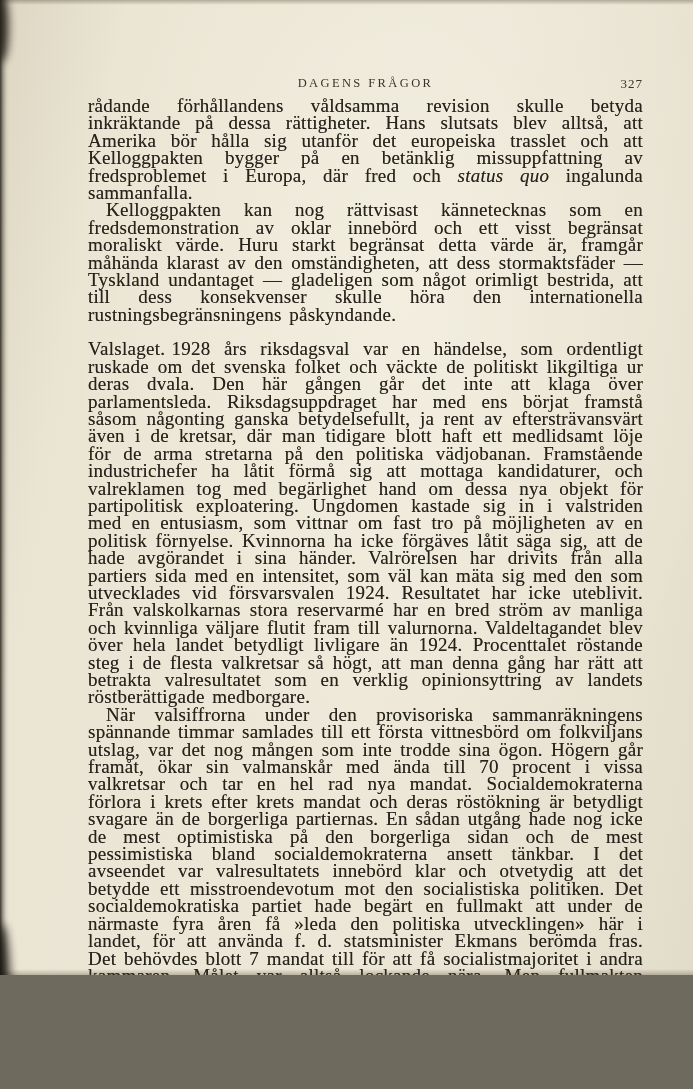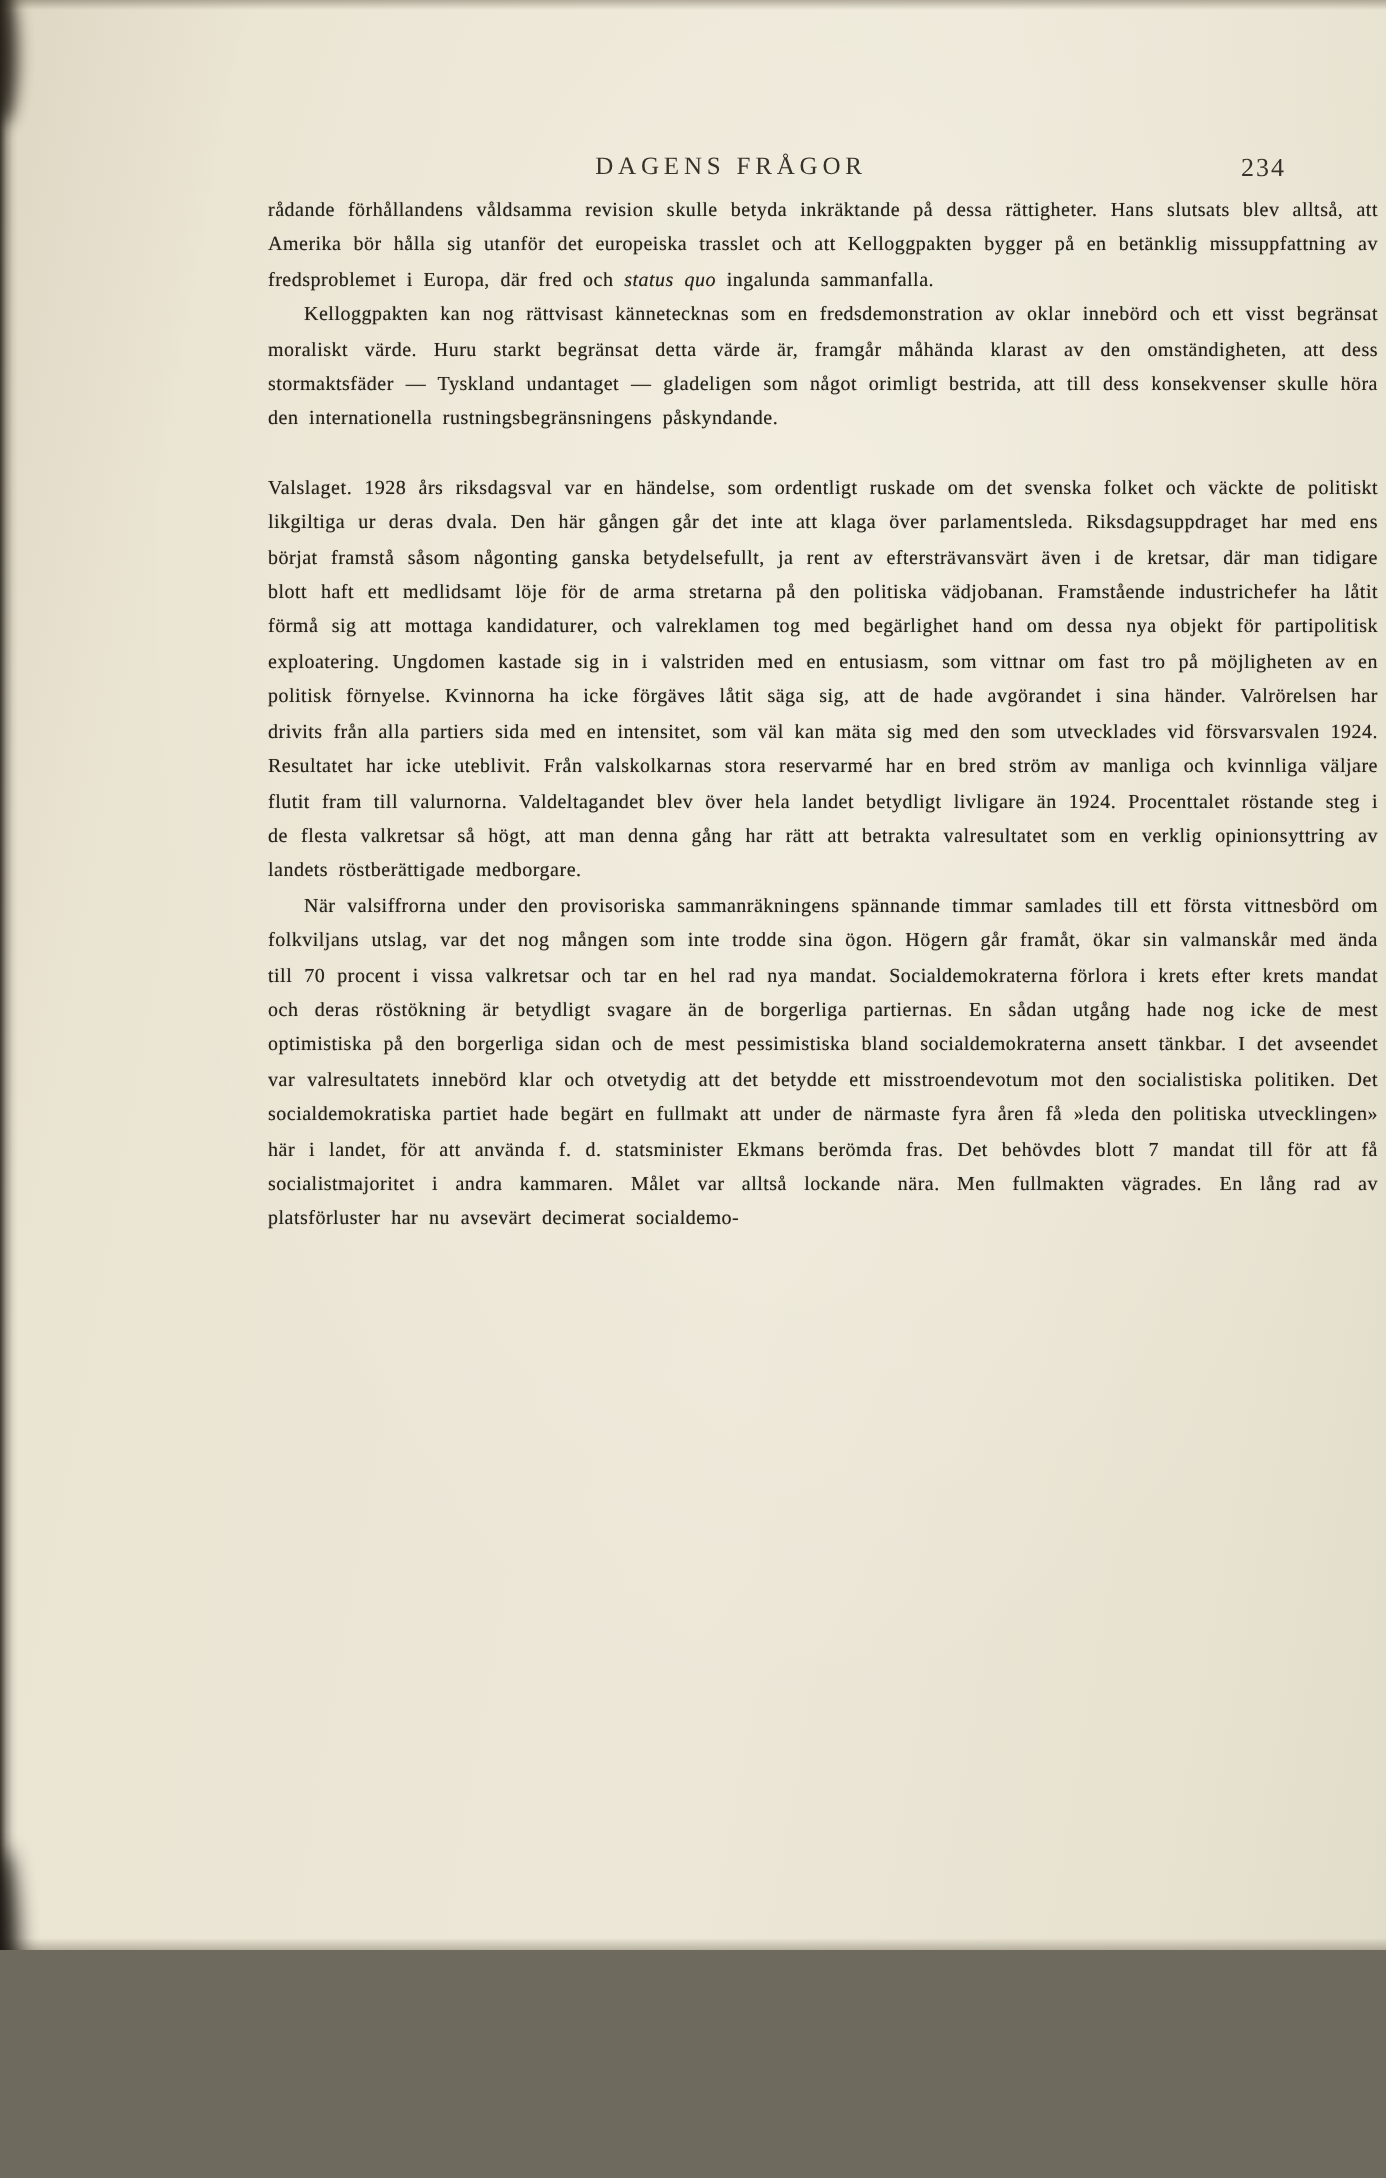--- a/index.html
+++ b/index.html
@@ -61,41 +61,40 @@
   .header .pagenum {
     position: absolute; right: 0; top: 0;
     font-size: 13px;
     letter-spacing: 1px;
     color: #38332a;
   }
   
   .text-column {
     position: absolute; top: 97px; left: 88px; width: 555px;
     text-align: justify;
-    font-size: 10px;
+    font-size: 19px;
     line-height: 17.4px;
     letter-spacing: 0.25px;
     word-spacing: 2.6px;
     text-shadow: 0 0 0.4px rgba(45,40,28,0.55);
-    margin-left: 46px;
   }
   p.para { margin: 0; }
   p.para.indent { text-indent: 18px; }
   p.para.gap { margin-top: 17px; }
   .seg-bold { font-weight: normal; margin-right: 6px; letter-spacing: 0.3px; }
   .seg-italic { font-style: italic; }
 </style>
 </head>
 <body>
 
 <div class="scan">
   <div class="page">
     <div class="header">
       <div class="title">DAGENS FRÅGOR</div>
-      <div class="pagenum">234</div>
+      <div class="pagenum">327</div>
     </div>
     <div class="text-column" id="text-column">
         <p class="para">rådande förhållandens våldsamma revision skulle betyda inkräktande på dessa rättigheter. Hans slutsats blev alltså, att Amerika bör hålla sig utanför det europeiska trasslet och att Kelloggpakten bygger på en betänklig missuppfattning av fredsproblemet i Europa, där fred och <span class=" seg-italic">status quo</span> ingalunda sammanfalla.</p>
         <p class="para indent">Kelloggpakten kan nog rättvisast kännetecknas som en fredsdemonstration av oklar innebörd och ett visst begränsat moraliskt värde. Huru starkt begränsat detta värde är, framgår måhända klarast av den omständigheten, att dess stormaktsfäder — Tyskland undantaget — gladeligen som något orimligt bestrida, att till dess konsekvenser skulle höra den internationella rustningsbegränsningens påskyndande.</p>
         <p class="para gap"><span class="seg-bold">Valslaget.</span>1928 års riksdagsval var en händelse, som ordentligt ruskade om det svenska folket och väckte de politiskt likgiltiga ur deras dvala. Den här gången går det inte att klaga över parlamentsleda. Riksdagsuppdraget har med ens börjat framstå såsom någonting ganska betydelsefullt, ja rent av eftersträvansvärt även i de kretsar, där man tidigare blott haft ett medlidsamt löje för de arma stretarna på den politiska vädjobanan. Framstående industrichefer ha låtit förmå sig att mottaga kandidaturer, och valreklamen tog med begärlighet hand om dessa nya objekt för partipolitisk exploatering. Ungdomen kastade sig in i valstriden med en entusiasm, som vittnar om fast tro på möjligheten av en politisk förnyelse. Kvinnorna ha icke förgäves låtit säga sig, att de hade avgörandet i sina händer. Valrörelsen har drivits från alla partiers sida med en intensitet, som väl kan mäta sig med den som utvecklades vid försvarsvalen 1924. Resultatet har icke uteblivit. Från valskolkarnas stora reservarmé har en bred ström av manliga och kvinnliga väljare flutit fram till valurnorna. Valdeltagandet blev över hela landet betydligt livligare än 1924. Procenttalet röstande steg i de flesta valkretsar så högt, att man denna gång har rätt att betrakta valresultatet som en verklig opinionsyttring av landets röstberättigade medborgare.</p>
         <p class="para indent">När valsiffrorna under den provisoriska sammanräkningens spännande timmar samlades till ett första vittnesbörd om folkviljans utslag, var det nog mången som inte trodde sina ögon. Högern går framåt, ökar sin valmanskår med ända till 70 procent i vissa valkretsar och tar en hel rad nya mandat. Socialdemokraterna förlora i krets efter krets mandat och deras röstökning är betydligt svagare än de borgerliga partiernas. En sådan utgång hade nog icke de mest optimistiska på den borgerliga sidan och de mest pessimistiska bland socialdemokraterna ansett tänkbar. I det avseendet var valresultatets innebörd klar och otvetydig att det betydde ett misstroendevotum mot den socialistiska politiken. Det socialdemokratiska partiet hade begärt en fullmakt att under de närmaste fyra åren få »leda den politiska utvecklingen» här i landet, för att använda f. d. statsminister Ekmans berömda fras. Det behövdes blott 7 mandat till för att få socialistmajoritet i andra kammaren. Målet var alltså lockande nära. Men fullmakten vägrades. En lång rad av platsförluster har nu avsevärt decimerat socialdemo-</p>
       </div>
   </div>
   <div class="edge-top"></div>
   <div class="edge-bottom"></div>

